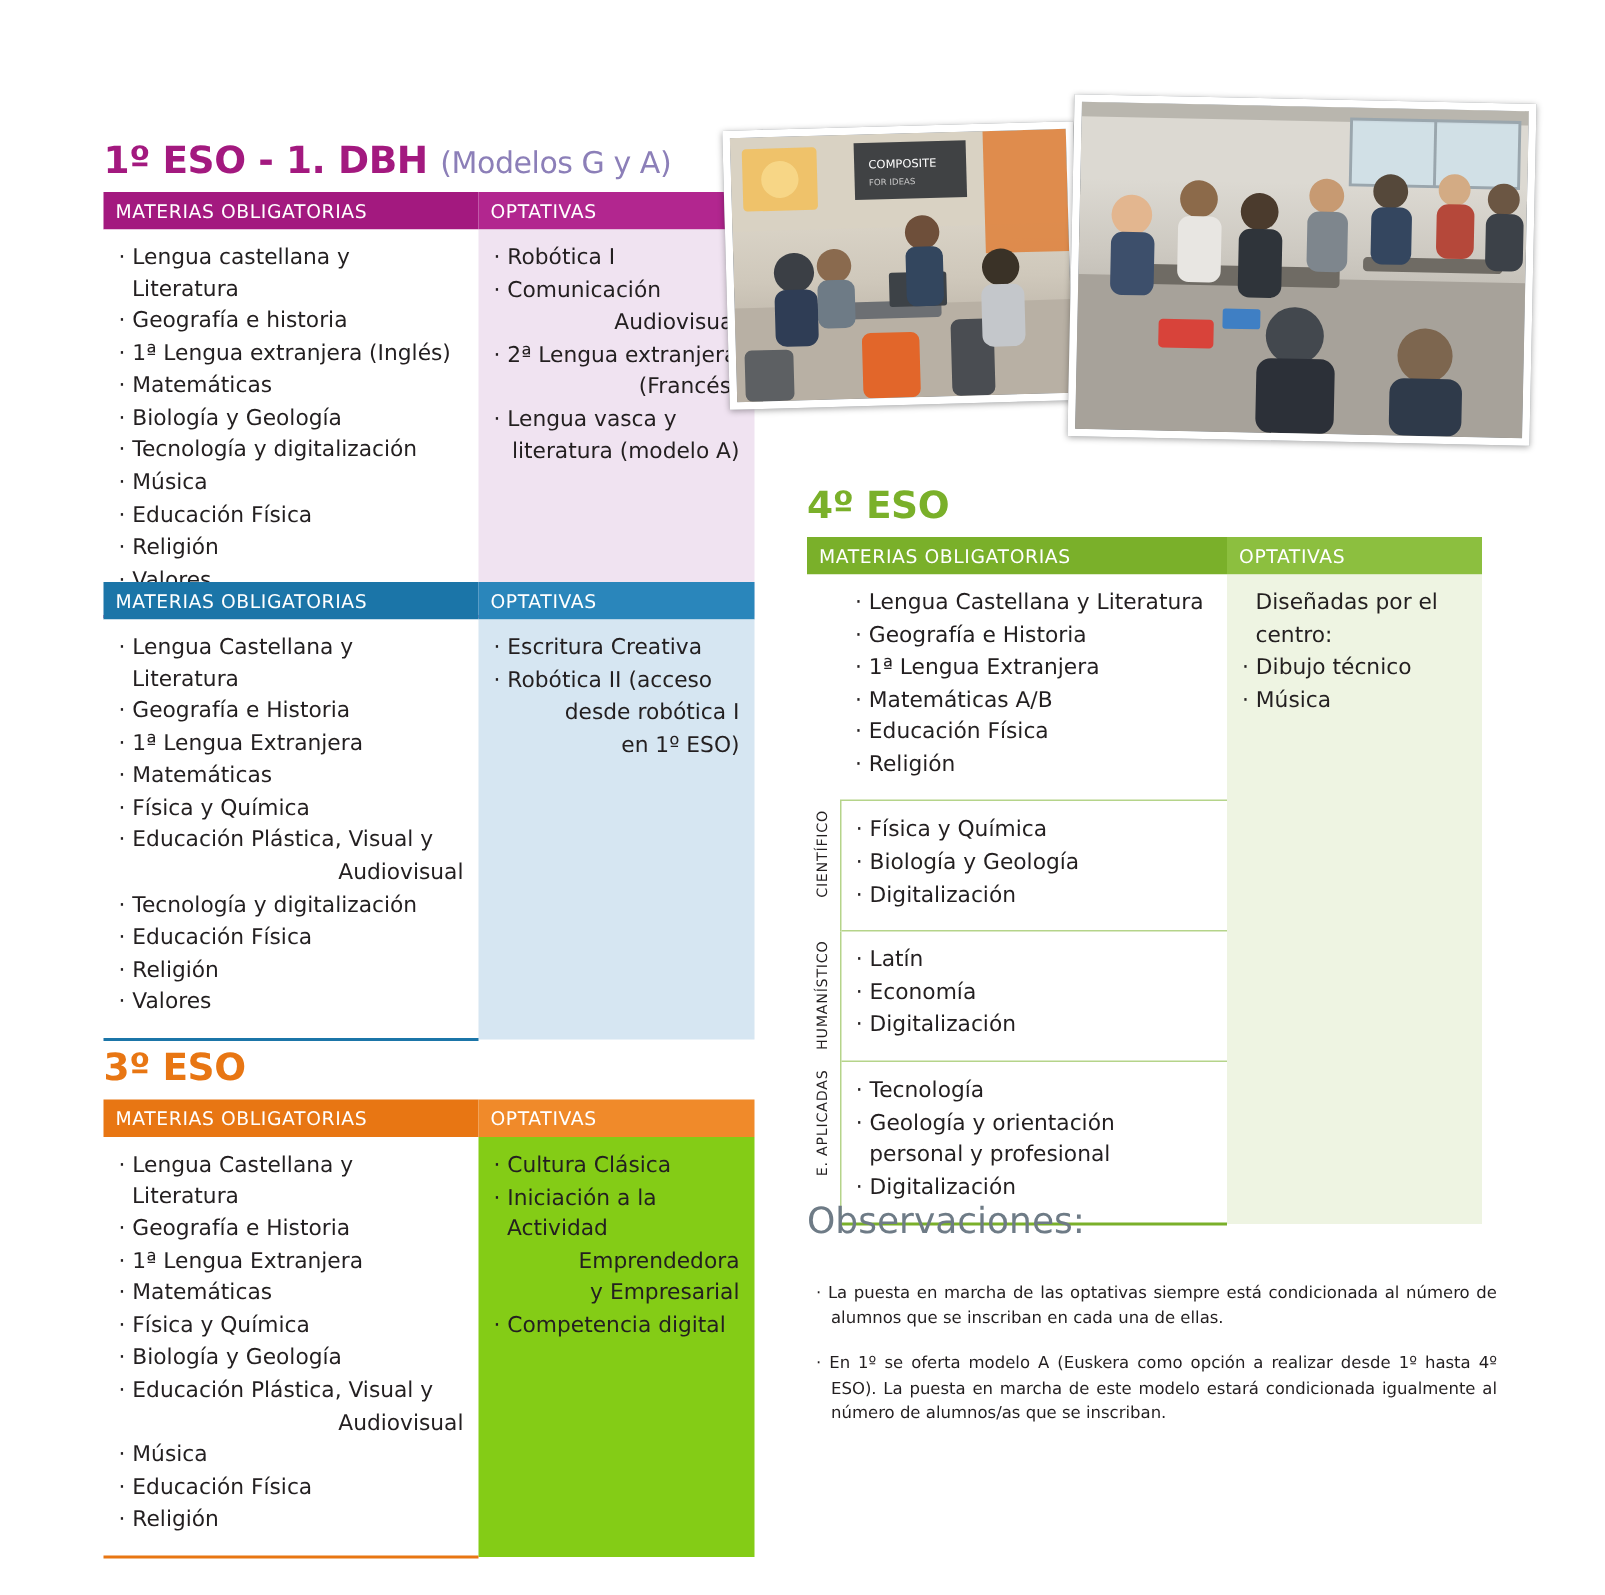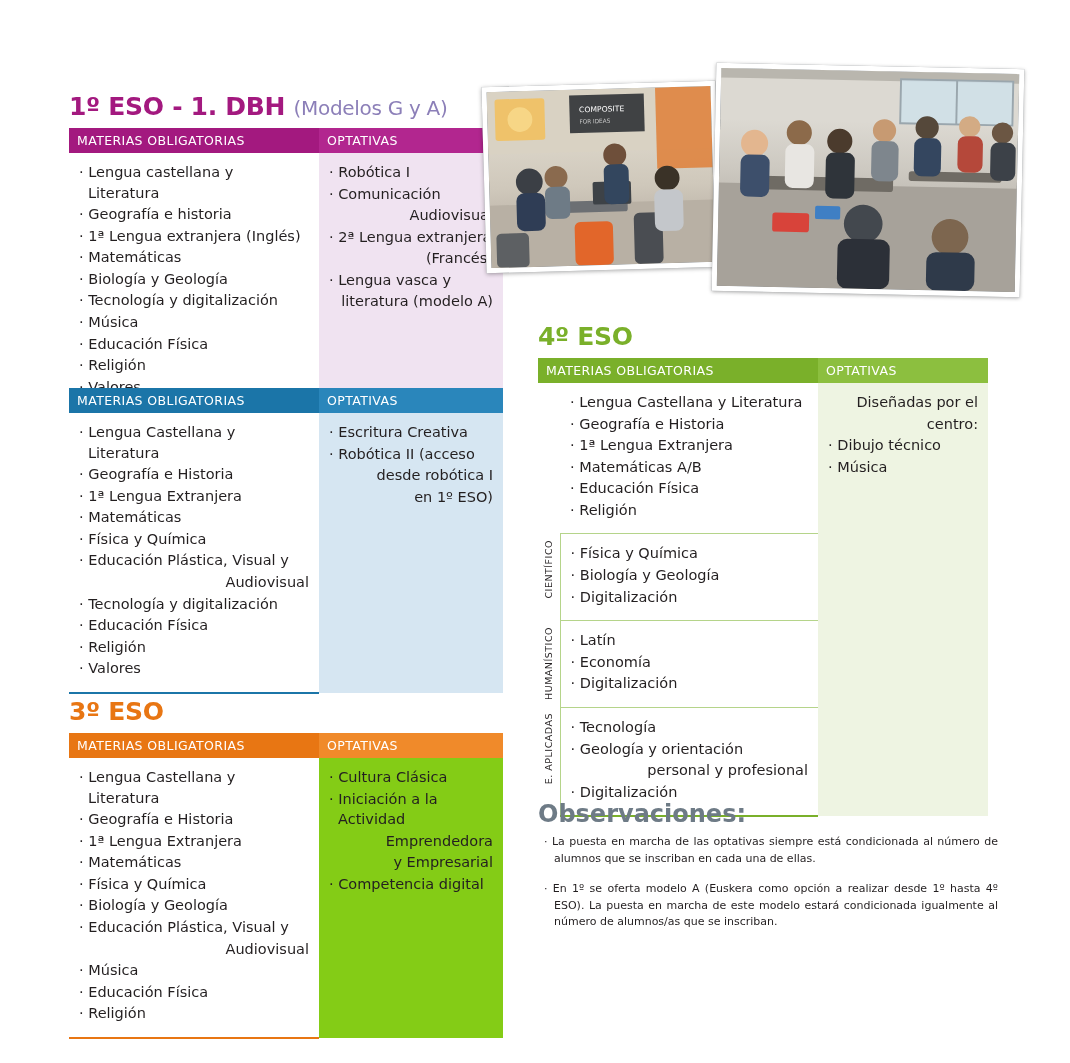--- a/index.html
+++ b/index.html
@@ -108,30 +108,30 @@
     padding: 6px 0;
     white-space: nowrap;
   }
   .g-table .mand { background: #ffffff; padding: 9px 10px 12px 10px;
     border-bottom: 1px solid #b5d48a; }
   .g-table .mand.last { border-bottom: 2px solid #7ab02a; }
   .g-table .opt { background: #eef4e2; padding: 9px 10px 12px 10px; }
   .g-table ul { list-style: none; margin: 0; padding: 0; }
   .g-table li { margin: 0 0 1px 0; text-indent: -9px; padding-left: 9px; }
   .g-table li::before { content: "· "; }
-  .g-table li.nodot { text-indent: 0; padding-left: 9px; text-align: right; }
+  .g-table li.nodot { text-indent: 0; padding-left: 9px; }
   .g-table li.nodot::before { content: ""; }
   .g-table .rotcell-blank { background: #ffffff; padding: 0; }
 
   
   #obs { position: absolute; left: 538px; top: 800px; width: 460px; }
   #obs h2 {
-    margin: 0 0 6px 0;
+    margin: 0 0 26px 0;
     font-size: 24px;
-    font-weight: bold;
+    font-weight: normal;
     color: #6e7b86;
   }
   #obs ul { list-style: none; margin: 0; padding: 0; }
   #obs li {
     font-size: 11px;
     line-height: 1.5;
     margin: 0 0 14px 0;
     text-indent: -10px;
     padding-left: 16px;
     text-align: justify;

